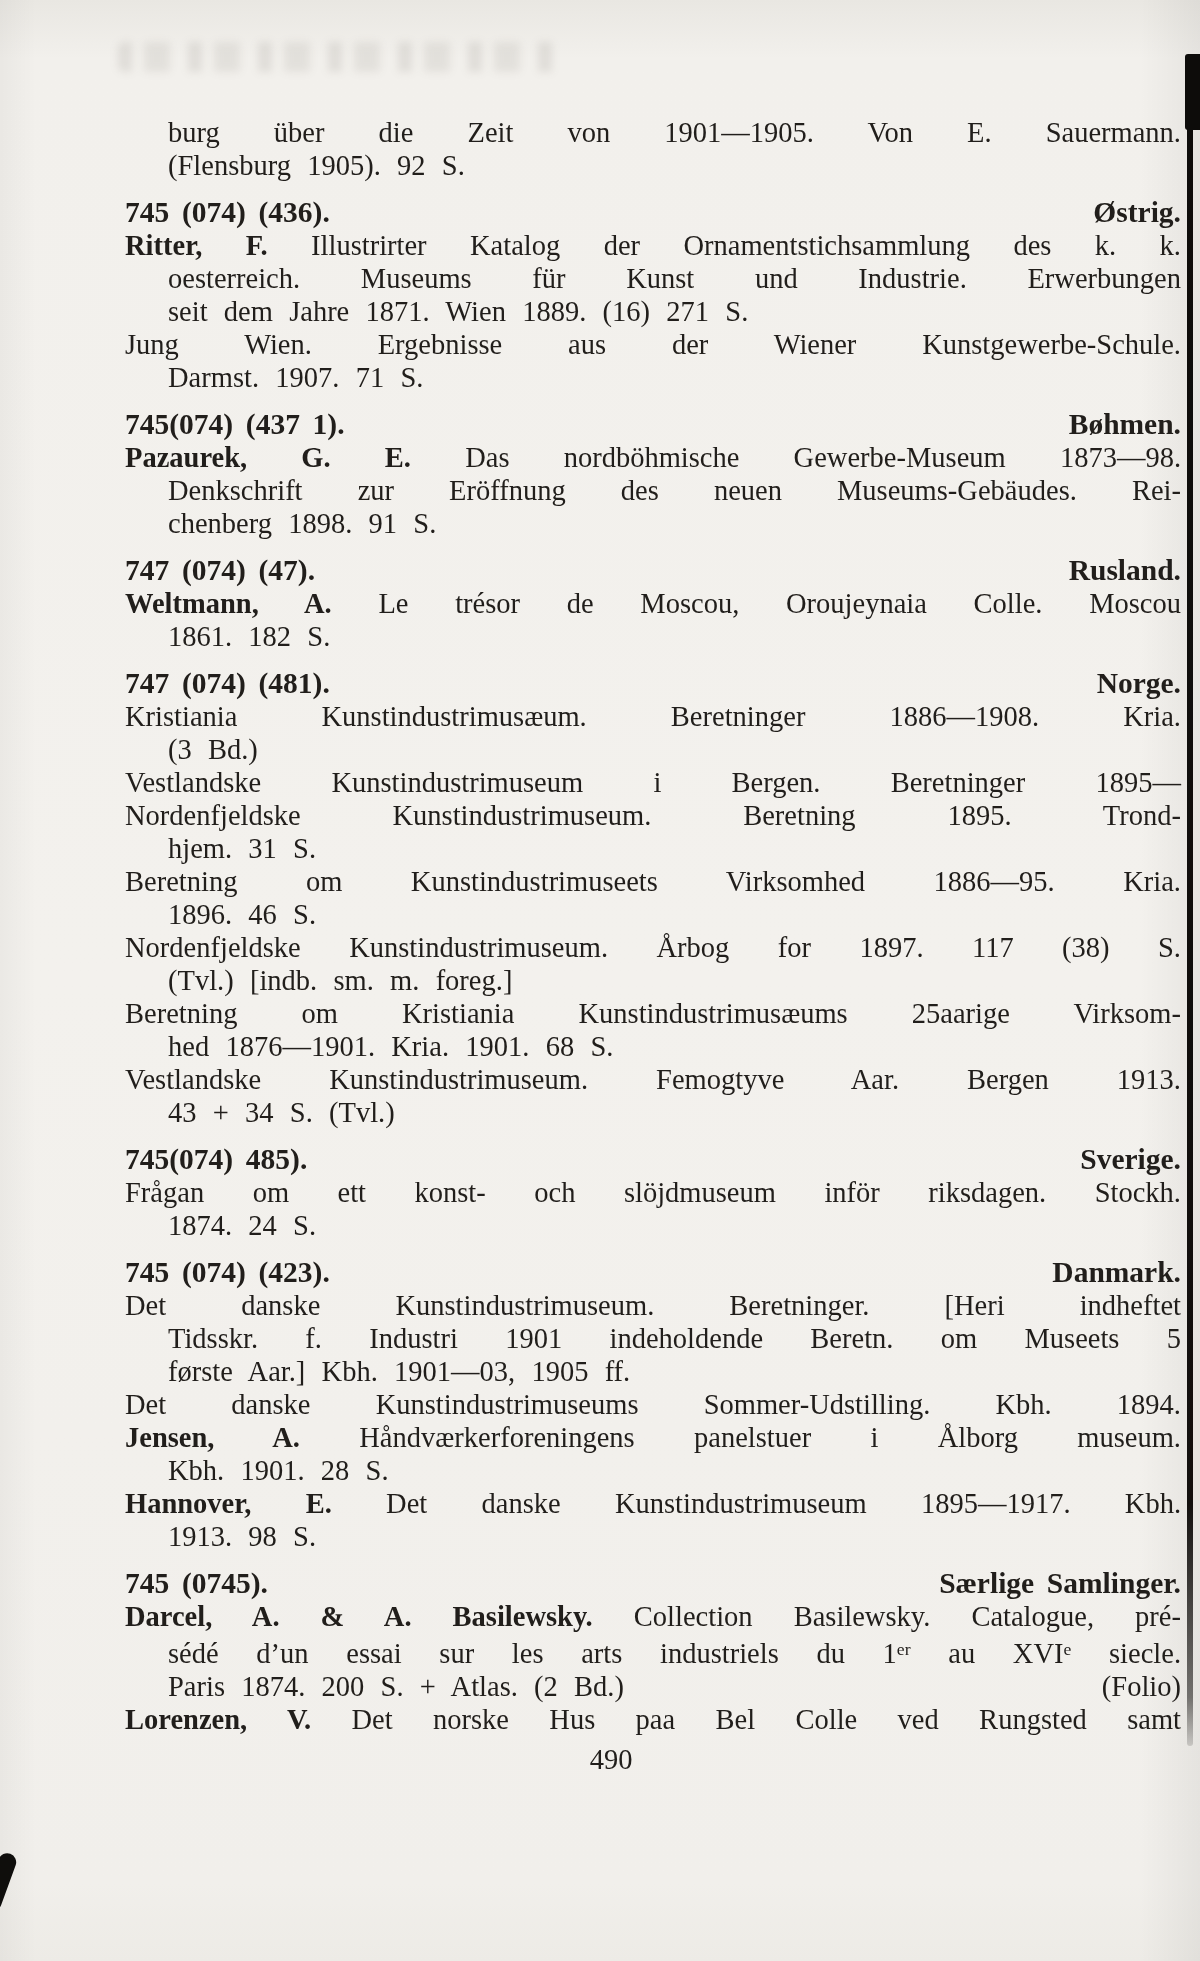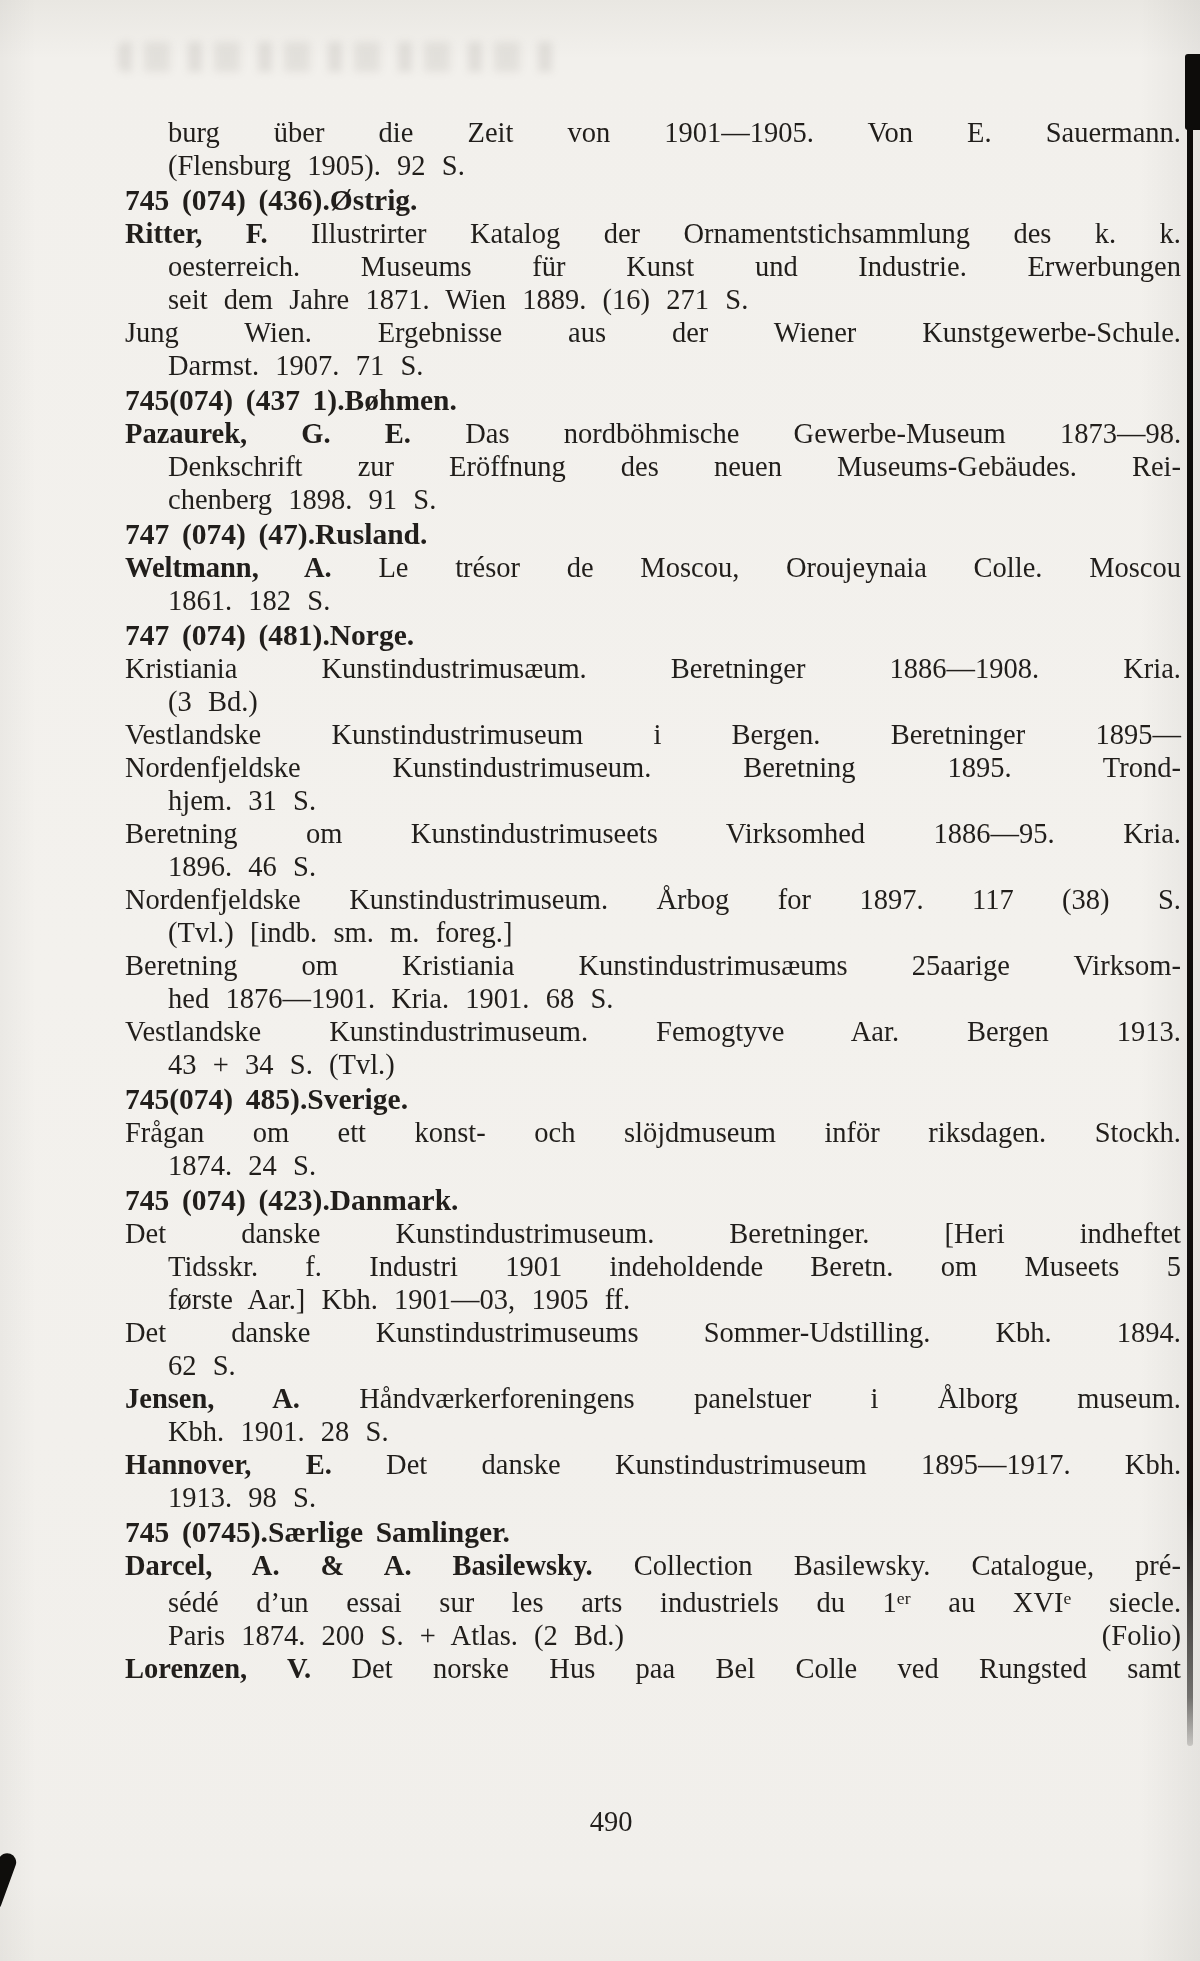--- a/index.html
+++ b/index.html
@@ -59,32 +59,32 @@
     line-height: 33px;
     word-spacing: 0.32em;
     white-space: normal;
   }
   .text-line.indent { padding-left: 43px; }
   .text-line.justify { text-align: justify; text-align-last: justify; }
   .text-line.split { display: flex; justify-content: space-between; }
   .author { font-weight: 700; }
   .heading-row {
     display: flex;
-    justify-content: flex-start;
+    justify-content: space-between;
     align-items: baseline;
-    margin-top: 2px;
+    margin-top: 14px;
     font-size: 29.5px;
     line-height: 33px;
     font-weight: 700;
     word-spacing: 0.18em;
   }
   .sup { font-size: 0.62em; vertical-align: 0.45em; }
   .page-number {
     position: absolute;
-    left: 125px; top: 1806px;
+    left: 125px; top: 1744px;
     width: 1056px;
     text-align: center;
     font-size: 28.5px;
     transform: translateX(-42px);
   }
 </style>
 </head>
 <body>
 
 <div class="page">
@@ -142,21 +142,20 @@
       <div class="text-line justify"><span>Frågan om ett konst- och slöjdmuseum inför riksdagen.  Stockh.</span></div>
       <div class="text-line indent"><span>1874.  24 S.</span></div>
       <div class="heading-row">
         <span>745 (074) (423).</span>
         <span>Danmark.</span>
       </div>
       <div class="text-line justify"><span>Det danske Kunstindustrimuseum.  Beretninger.  [Heri indheftet</span></div>
       <div class="text-line indent justify"><span>Tidsskr. f. Industri 1901 indeholdende Beretn. om Museets 5</span></div>
       <div class="text-line indent"><span>første Aar.]  Kbh. 1901—03, 1905 ff.</span></div>
       <div class="text-line justify"><span>Det danske Kunstindustrimuseums Sommer-Udstilling.  Kbh. 1894.</span></div>
-      <div class="text-line indent"><span>62 S.</span></div>
       <div class="text-line justify"><span class="author">Jensen, A.</span>  <span>Håndværkerforeningens panelstuer i Ålborg museum.</span></div>
       <div class="text-line indent"><span>Kbh. 1901.  28 S.</span></div>
       <div class="text-line justify"><span class="author">Hannover, E.</span>  <span>Det danske Kunstindustrimuseum 1895—1917.  Kbh.</span></div>
       <div class="text-line indent"><span>1913.  98 S.</span></div>
       <div class="heading-row">
         <span>745 (0745).</span>
         <span>Særlige Samlinger.</span>
       </div>
       <div class="text-line justify"><span class="author">Darcel, A. &amp; A. Basilewsky.</span>  <span>Collection Basilewsky.  Catalogue, pré-</span></div>
       <div class="text-line indent justify"><span>sédé d’un essai sur les arts industriels du 1<span class="sup">er</span> au XVI<span class="sup">e</span> siecle.</span></div>

